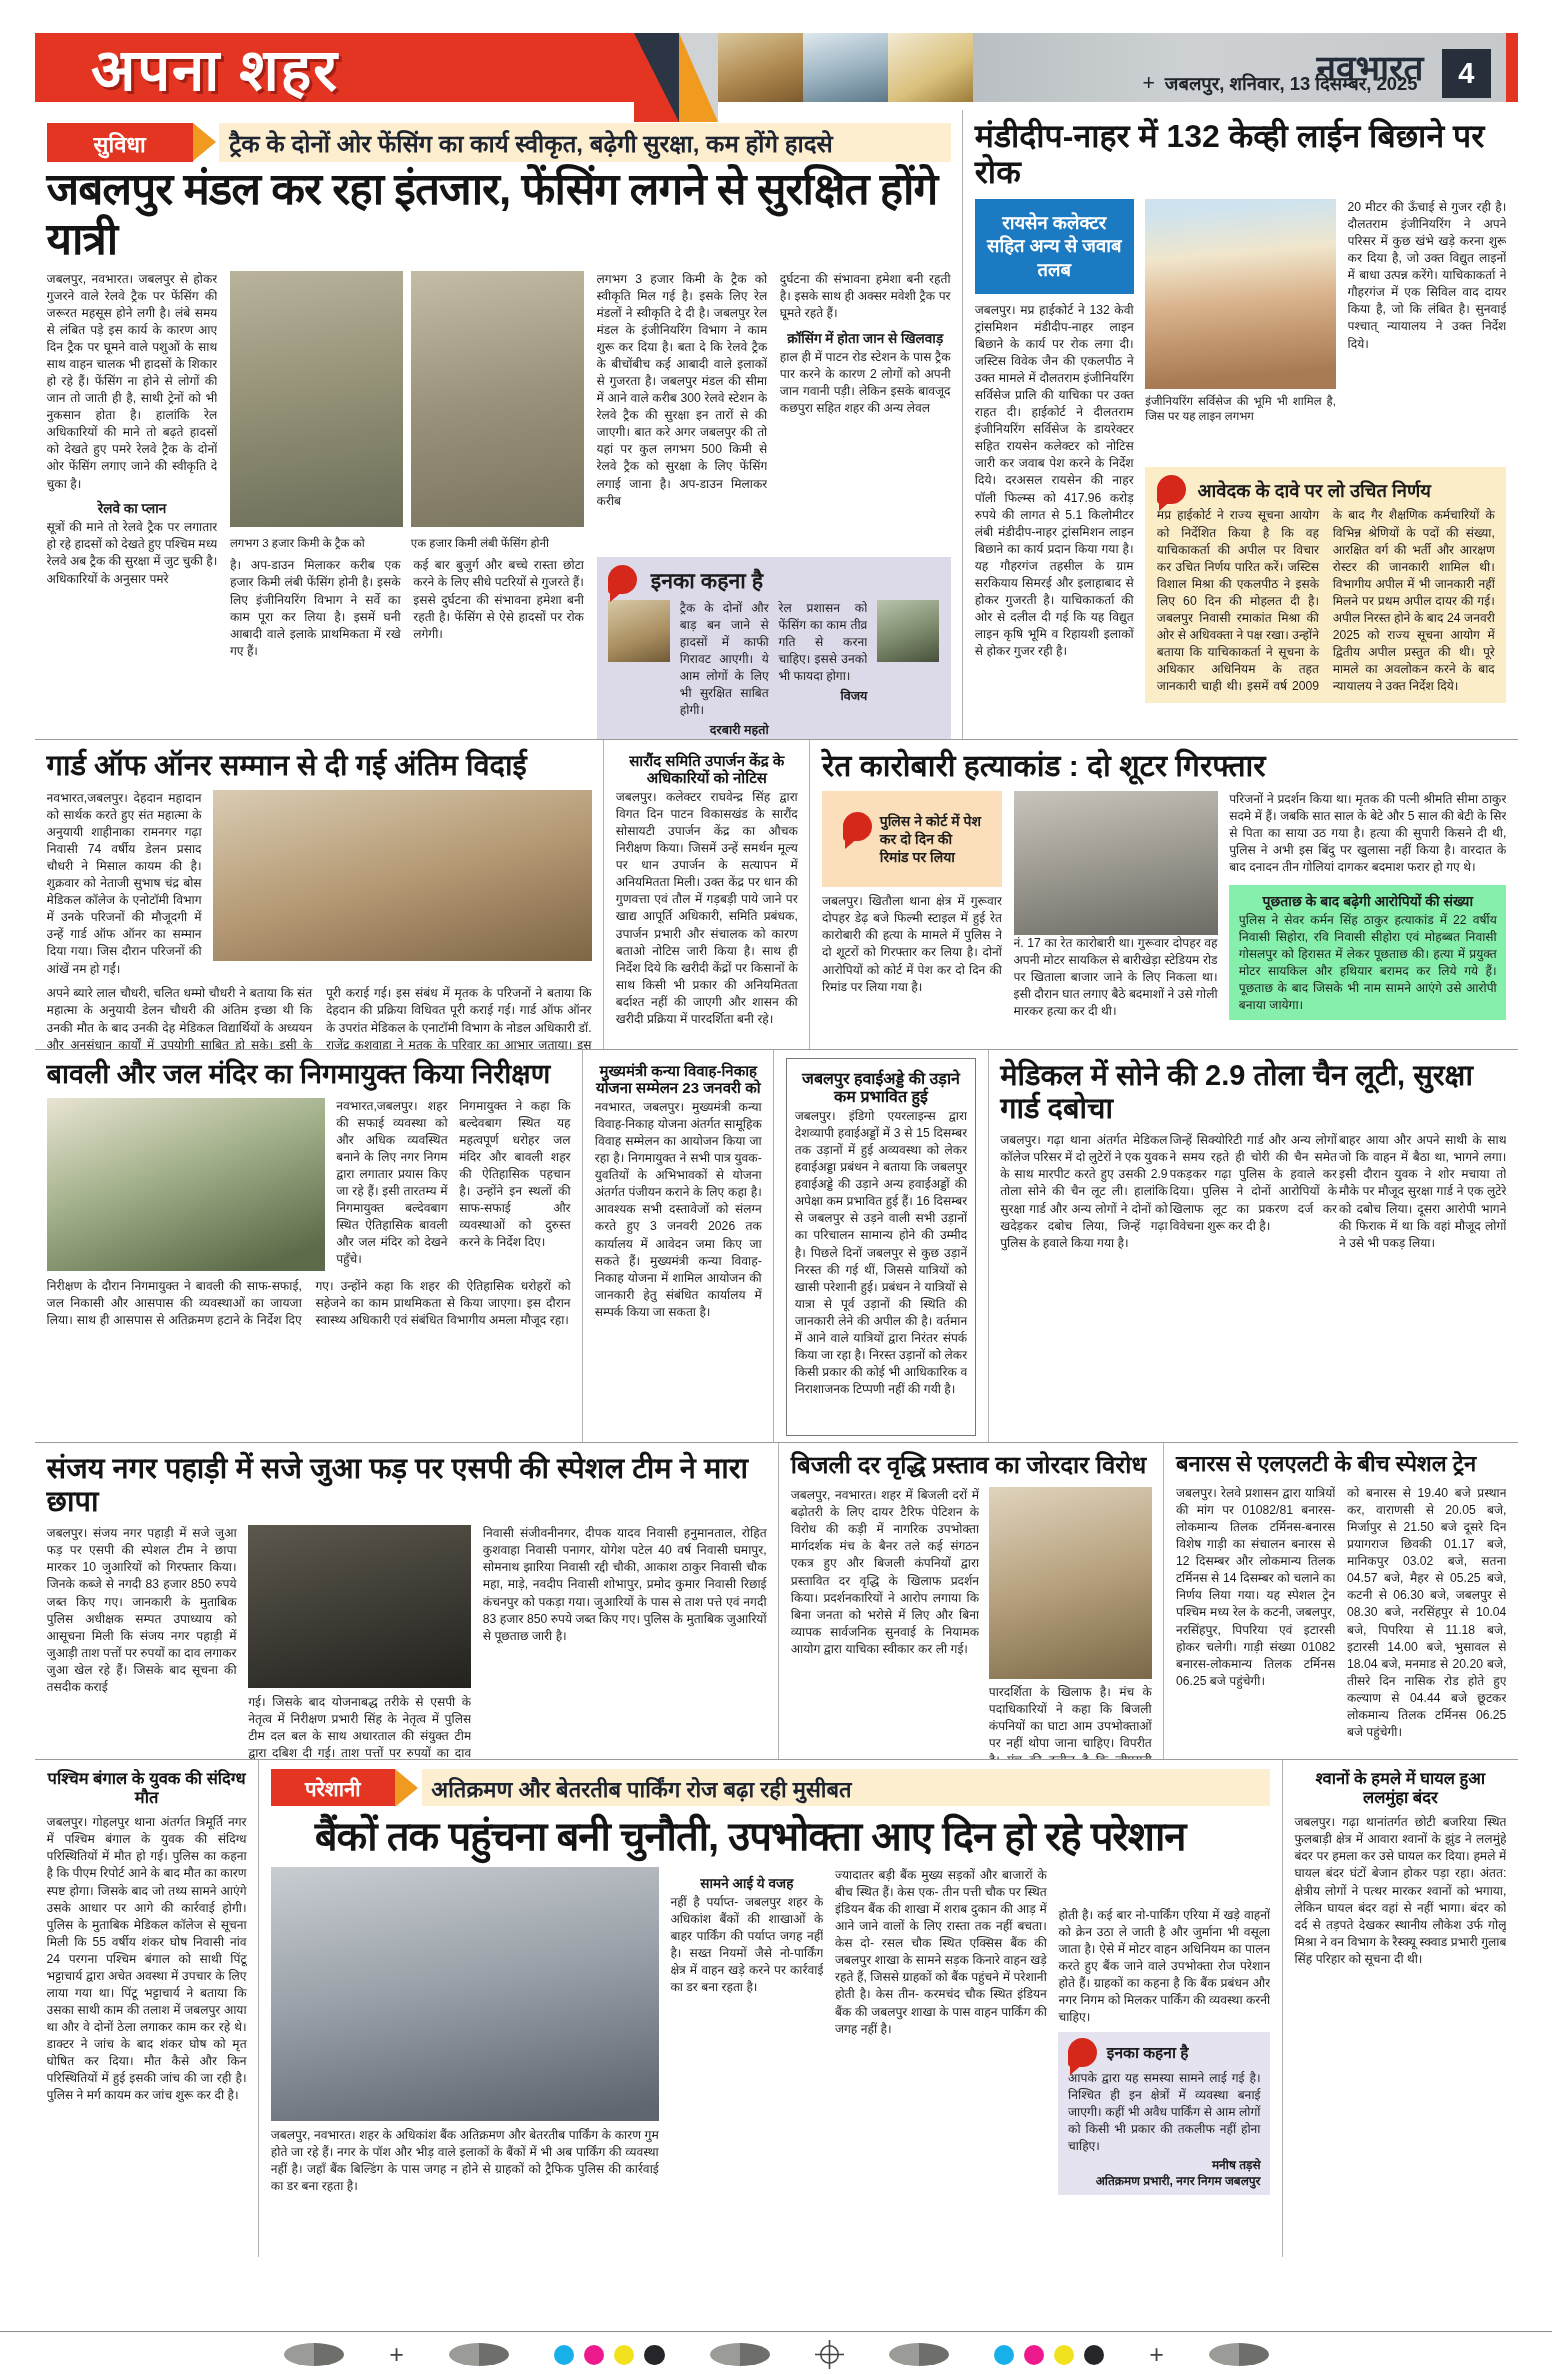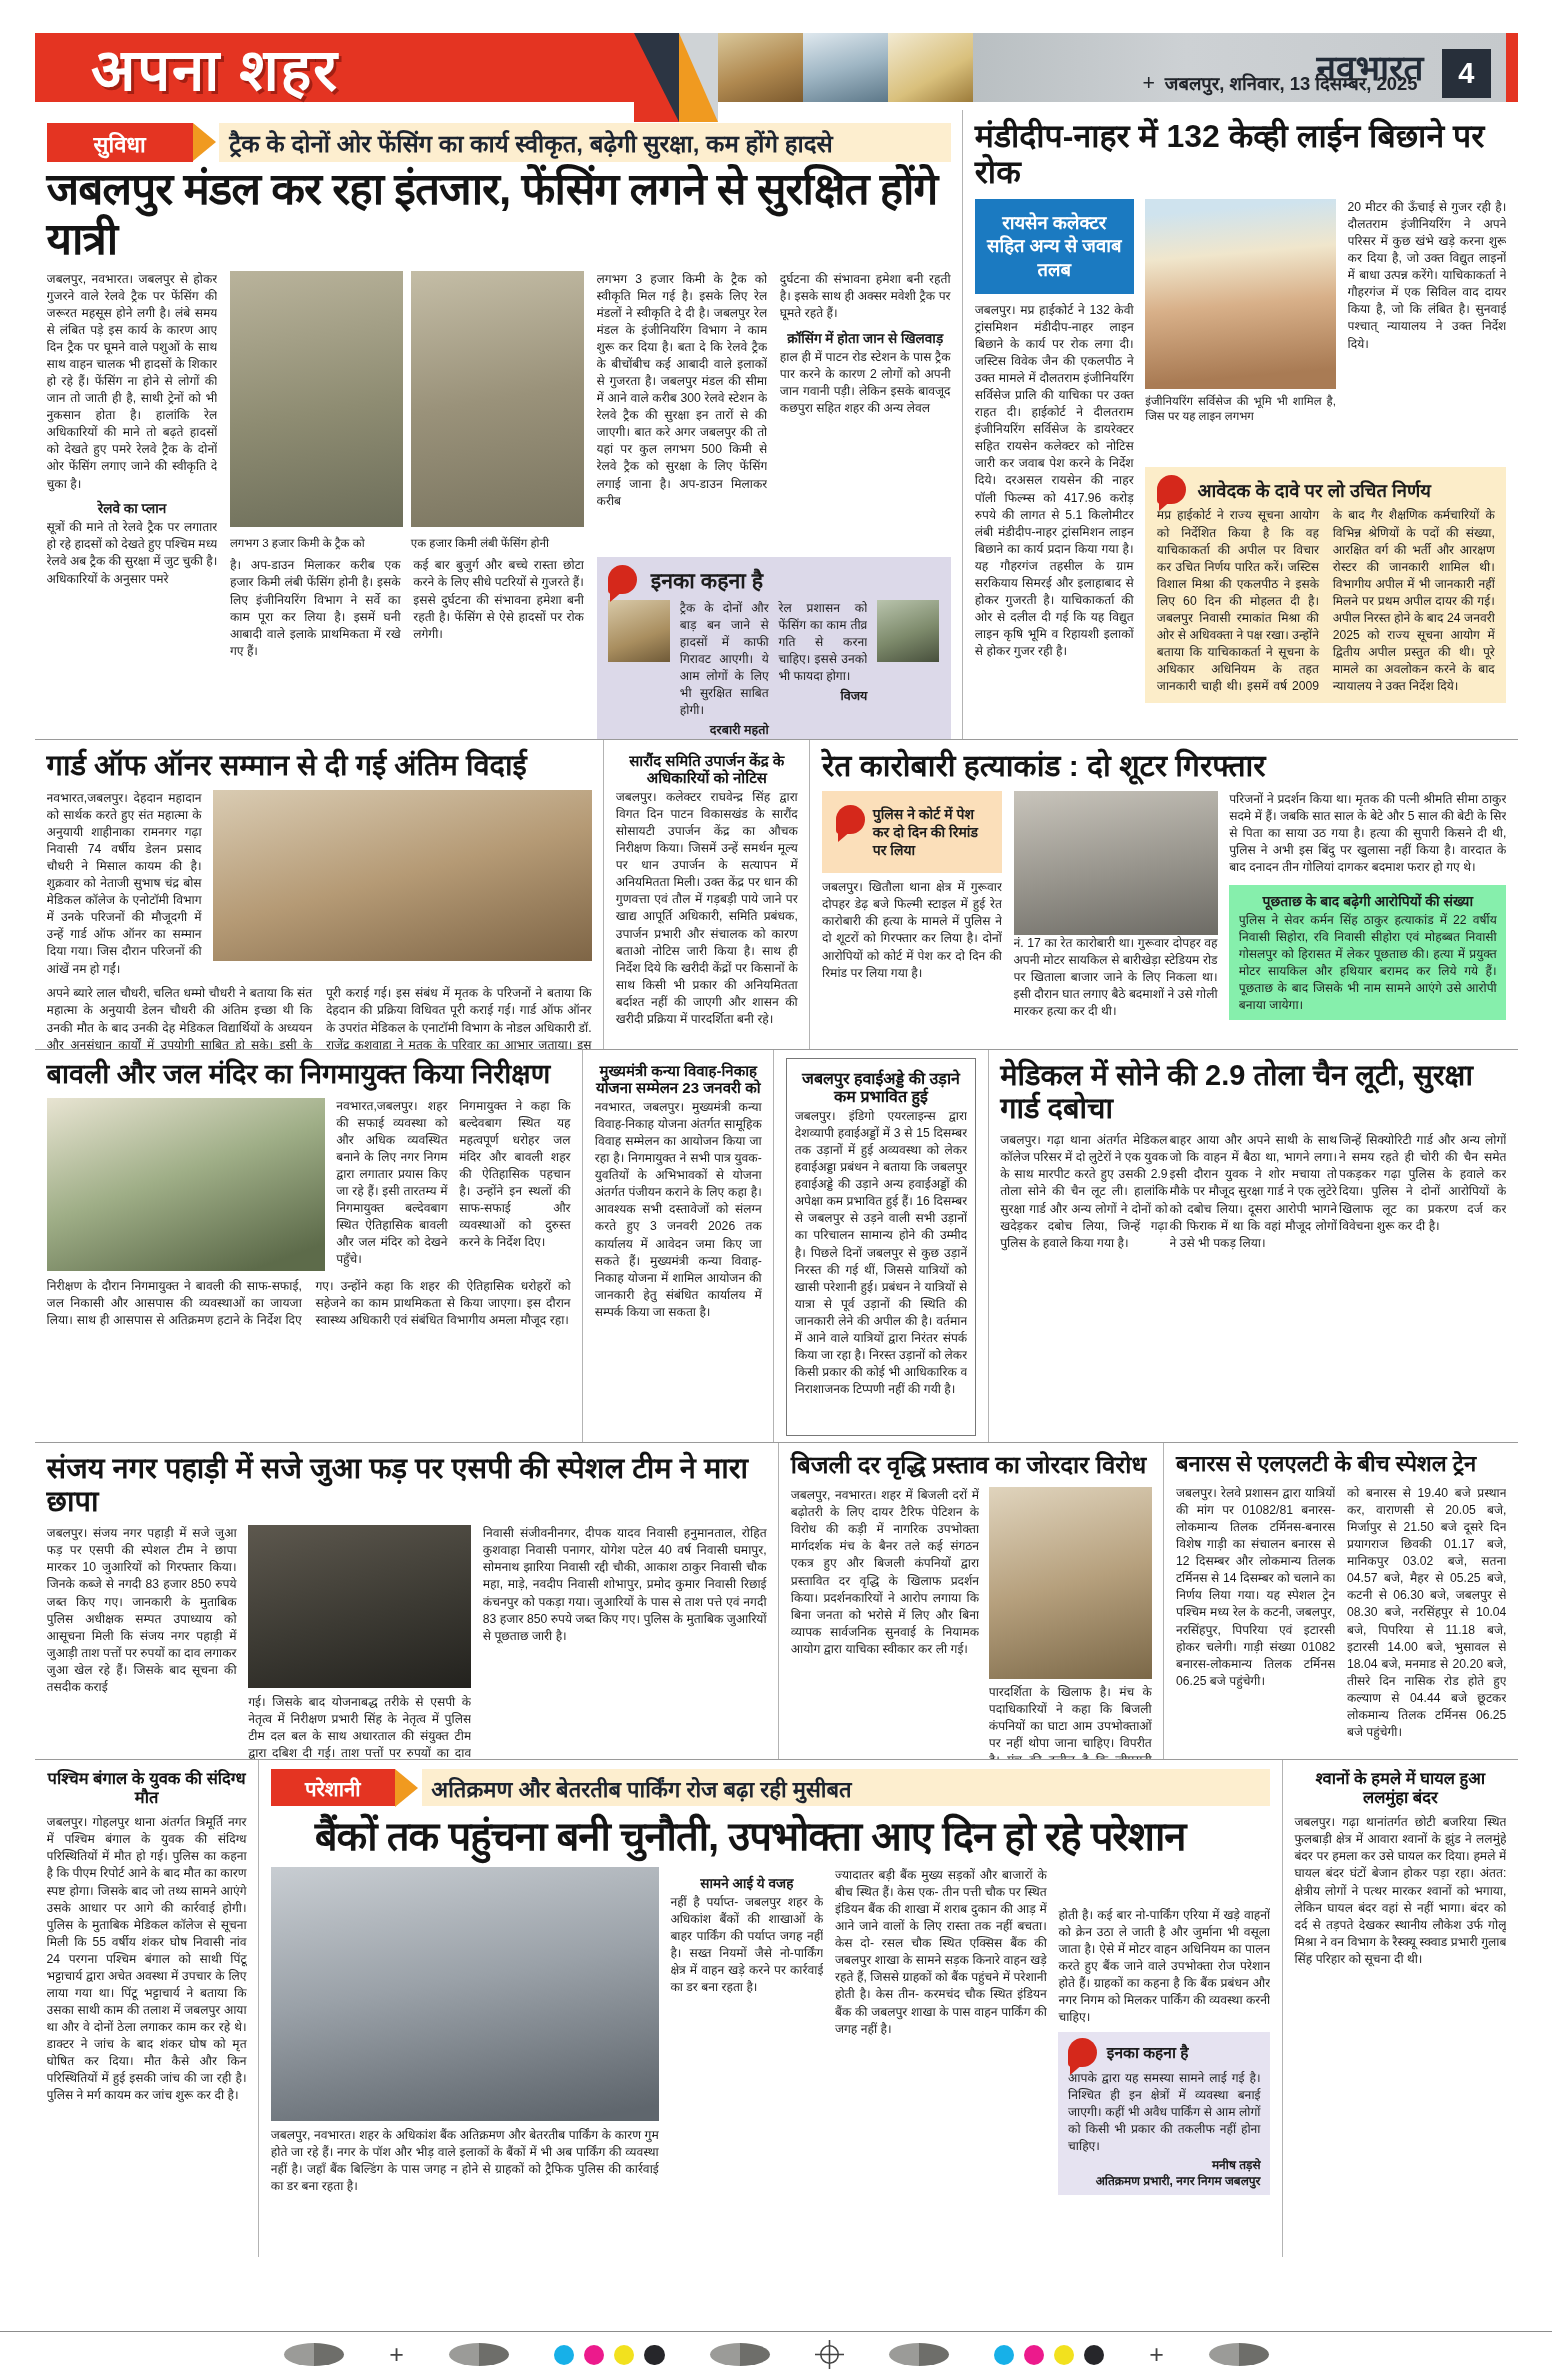--- a/index.html
+++ b/index.html
@@ -86,21 +86,21 @@
   .guard-grid{display:flex;gap:11.6px;}
   .guard-c1{flex:0 0 155px;}
   .ph-guard{flex:1;height:171px;background:linear-gradient(165deg,#d9cbb2,#b59a75 50%,#7e6546);}
   .guard-bot{columns:2;column-gap:13.6px;margin-top:7.8px;}
   .saraund{flex:0 0 182px;}
   .stitle{font-size:15px;}
   .ret{flex:1;}
   .ret-hl{font-size:30px;}
   .ret-body{display:flex;gap:11.6px;}
   .ret-colA{flex:0 0 180px;}
-  .retbox{background:#fbdfba;padding:14px;display:flex;gap:7.8px;margin-bottom:5.8px;}
+  .retbox{background:#fbdfba;padding:21px;display:flex;gap:7.8px;margin-bottom:5.8px;}
   .retbox b{font-size:14px;line-height:1.3;}
   .ret-colB{flex:0 0 204px;}
   .ph-ret{height:144px;background:linear-gradient(170deg,#c8c4bb,#97948c 55%,#6d6b65);}
   .ret-colC{flex:1;display:flex;flex-direction:column;gap:5.8px;}
   .ret-cols{display:flex;gap:11.6px;flex:1;}
   .subbox{background:#86efac;padding:5.8px 9.7px;}
   .subbox .st{font-weight:800;font-size:14px;text-align:center;margin-bottom:1.9px;}
   
   .row3{height:392px;}
   .bawli{flex:0 0 524px;}
@@ -324,22 +324,22 @@
         <div class="in">
           <div class="hl sh" style="font-size:16px;">जबलपुर हवाईअड्डे की उड़ाने कम प्रभावित हुई</div>
           <div class="t">जबलपुर। इंडिगो एयरलाइन्स द्वारा देशव्यापी हवाईअड्डों में 3 से 15 दिसम्बर तक उड़ानों में हुई अव्यवस्था को लेकर हवाईअड्डा प्रबंधन ने बताया कि जबलपुर हवाईअड्डे की उड़ाने अन्य हवाईअड्डों की अपेक्षा कम प्रभावित हुई हैं। 16 दिसम्बर से जबलपुर से उड़ने वाली सभी उड़ानों का परिचालन सामान्य होने की उम्मीद है। पिछले दिनों जबलपुर से कुछ उड़ानें निरस्त की गई थीं, जिससे यात्रियों को खासी परेशानी हुई। प्रबंधन ने यात्रियों से यात्रा से पूर्व उड़ानों की स्थिति की जानकारी लेने की अपील की है। वर्तमान में आने वाले यात्रियों द्वारा निरंतर संपर्क किया जा रहा है। निरस्त उड़ानों को लेकर किसी प्रकार की कोई भी आधिकारिक व निराशाजनक टिप्पणी नहीं की गयी है।</div>
         </div>
       </div>
 
       <div class="sec medical">
         <div class="hl med-hl">मेडिकल में सोने की 2.9 तोला चैन लूटी, सुरक्षा गार्ड दबोचा</div>
         <div class="med-cols">
           <div class="t" style="flex:1;">जबलपुर। गढ़ा थाना अंतर्गत मेडिकल कॉलेज परिसर में दो लुटेरों ने एक युवक के साथ मारपीट करते हुए उसकी 2.9 तोला सोने की चैन लूट ली। हालांकि सुरक्षा गार्ड और अन्य लोगों ने दोनों को खदेड़कर दबोच लिया, जिन्हें गढ़ा पुलिस के हवाले किया गया है।</div>
+          <div class="t" style="flex:1;">जिन्हें सिक्योरिटी गार्ड और अन्य लोगों ने समय रहते ही चोरी की चैन समेत पकड़कर गढ़ा पुलिस के हवाले कर दिया। पुलिस ने दोनों आरोपियों के खिलाफ लूट का प्रकरण दर्ज कर विवेचना शुरू कर दी है।</div>
           <div class="t" style="flex:1;">बाहर आया और अपने साथी के साथ जो कि वाहन में बैठा था, भागने लगा। इसी दौरान युवक ने शोर मचाया तो मौके पर मौजूद सुरक्षा गार्ड ने एक लुटेरे को दबोच लिया। दूसरा आरोपी भागने की फिराक में था कि वहां मौजूद लोगों ने उसे भी पकड़ लिया।</div>
-          <div class="t" style="flex:1;">जिन्हें सिक्योरिटी गार्ड और अन्य लोगों ने समय रहते ही चोरी की चैन समेत पकड़कर गढ़ा पुलिस के हवाले कर दिया। पुलिस ने दोनों आरोपियों के खिलाफ लूट का प्रकरण दर्ज कर विवेचना शुरू कर दी है।</div>
         </div>
       </div>
     </div>
 
     <div class="row row4">
       <div class="sec juaa">
         <div class="hl juaa-hl">संजय नगर पहाड़ी में सजे जुआ फड़ पर एसपी की स्पेशल टीम ने मारा छापा</div>
         <div class="juaa-body">
           <div class="juaa-c1 t">जबलपुर। संजय नगर पहाड़ी में सजे जुआ फड़ पर एसपी की स्पेशल टीम ने छापा मारकर 10 जुआरियों को गिरफ्तार किया। जिनके कब्जे से नगदी 83 हजार 850 रुपये जब्त किए गए। जानकारी के मुताबिक पुलिस अधीक्षक सम्पत उपाध्याय को आसूचना मिली कि संजय नगर पहाड़ी में जुआड़ी ताश पत्तों पर रुपयों का दाव लगाकर जुआ खेल रहे हैं। जिसके बाद सूचना की तसदीक कराई</div>
           <div class="juaa-cB">

